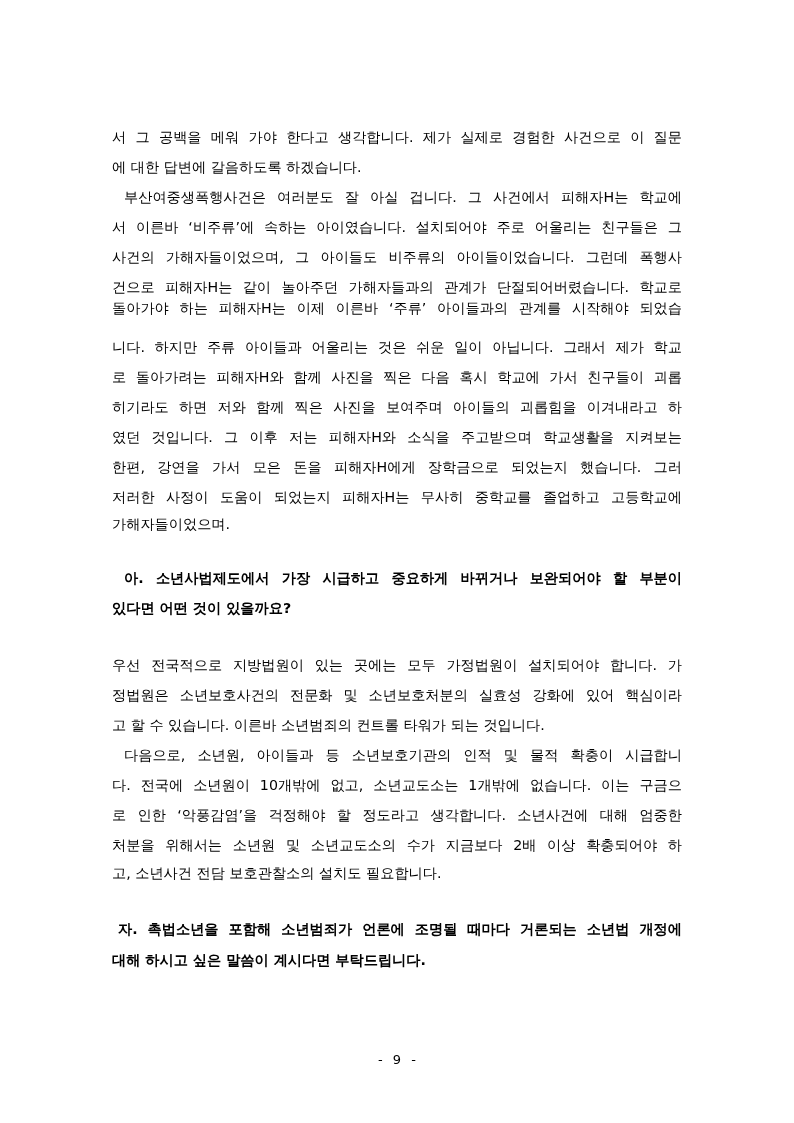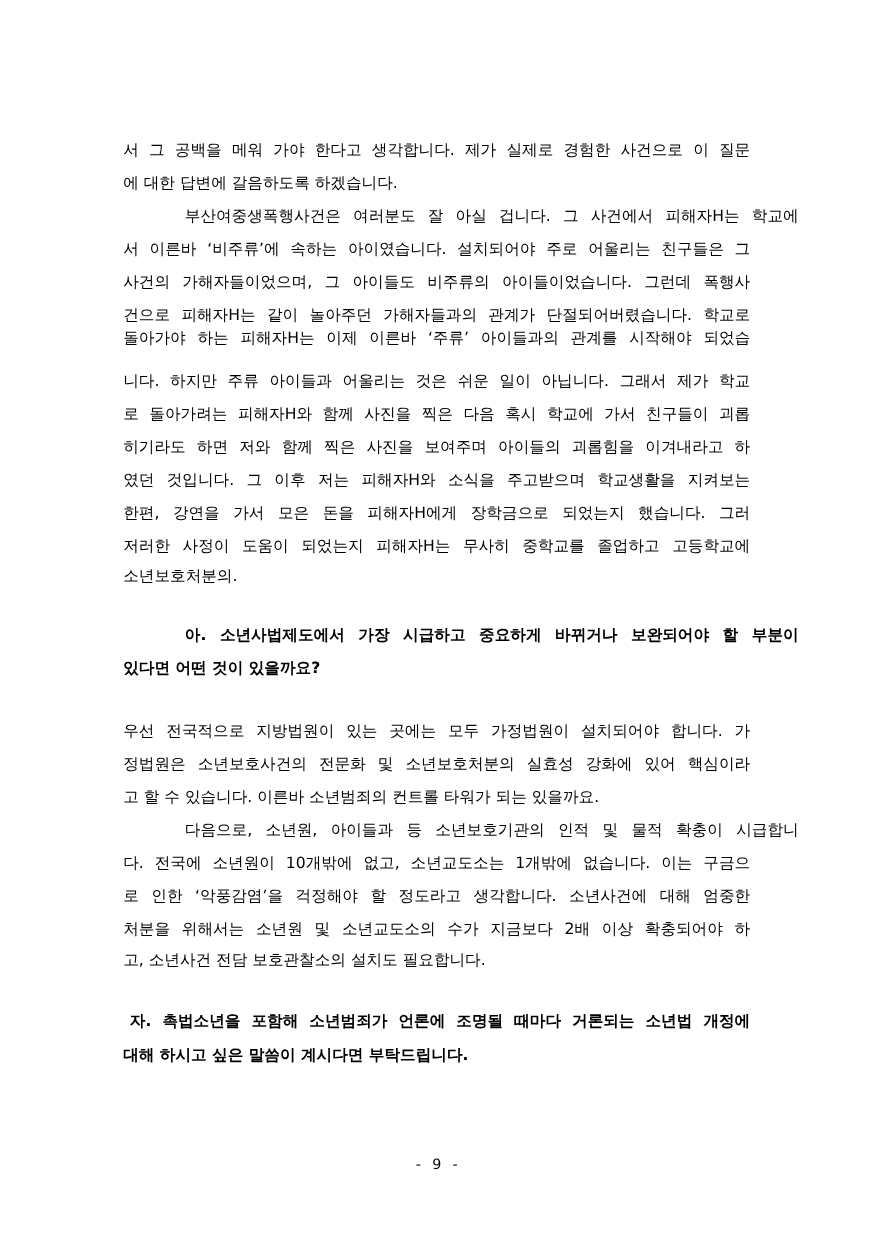--- a/index.html
+++ b/index.html
@@ -9,21 +9,21 @@
     color: #000000;
   }
   .page { position: absolute; left: 0; top: 0; width: 794px; height: 1123px; }
   .line {
     position: absolute; left: 112px; width: 570px;
     font-size: 14.2px; line-height: 20px; white-space: nowrap;
     text-align: justify; text-align-last: justify;
     letter-spacing: 0px;
   }
   .line.last { text-align-last: left; }
-  .line.indent { left: 124px; width: 558px; margin-left: 44px; }
+  .line.indent { left: 124px; width: 558px; }
   .line.bold { font-weight: bold; }
   .pageno {
     position: absolute; top: 1050px; left: 0; width: 794px; text-align: center;
     font-size: 13px; line-height: 20px; word-spacing: 6px;
   }
 </style>
 </head>
 <body>
 
 <div class="page">
@@ -38,32 +38,32 @@
     <div class="line" style="top:217px">서 이른바 ‘비주류’에 속하는 아이였습니다. 설치되어야 주로 어울리는 친구들은 그</div>
     <div class="line" style="top:247px">사건의 가해자들이었으며, 그 아이들도 비주류의 아이들이었습니다. 그런데 폭행사</div>
     <div class="line" style="top:277px">건으로 피해자H는 같이 놀아주던 가해자들과의 관계가 단절되어버렸습니다. 학교로</div>
     <div class="line" style="top:298px">돌아가야 하는 피해자H는 이제 이른바 ‘주류’ 아이들과의 관계를 시작해야 되었습</div>
     <div class="line" style="top:337px">니다. 하지만 주류 아이들과 어울리는 것은 쉬운 일이 아닙니다. 그래서 제가 학교</div>
     <div class="line" style="top:367px">로 돌아가려는 피해자H와 함께 사진을 찍은 다음 혹시 학교에 가서 친구들이 괴롭</div>
     <div class="line" style="top:397px">히기라도 하면 저와 함께 찍은 사진을 보여주며 아이들의 괴롭힘을 이겨내라고 하</div>
     <div class="line" style="top:427px">였던 것입니다. 그 이후 저는 피해자H와 소식을 주고받으며 학교생활을 지켜보는</div>
     <div class="line" style="top:457px">한편, 강연을 가서 모은 돈을 피해자H에게 장학금으로 되었는지 했습니다. 그러</div>
     <div class="line" style="top:487px">저러한 사정이 도움이 되었는지 피해자H는 무사히 중학교를 졸업하고 고등학교에</div>
-    <div class="line last" style="top:514px">소년보호처분의.</div>
+    <div class="line last" style="top:514px">가해자들이었으며.</div>
   </div>
 
   <div>
     <div class="line indent bold" style="top:568px">아. 소년사법제도에서 가장 시급하고 중요하게 바뀌거나 보완되어야 할 부분이</div>
     <div class="line bold last" style="top:598px">있다면 어떤 것이 있을까요?</div>
   </div>
 
   <div>
     <div class="line" style="top:655px">우선 전국적으로 지방법원이 있는 곳에는 모두 가정법원이 설치되어야 합니다. 가</div>
     <div class="line" style="top:685px">정법원은 소년보호사건의 전문화 및 소년보호처분의 실효성 강화에 있어 핵심이라</div>
-    <div class="line last" style="top:715px">고 할 수 있습니다. 이른바 소년범죄의 컨트롤 타워가 되는 있을까요.</div>
+    <div class="line last" style="top:715px">고 할 수 있습니다. 이른바 소년범죄의 컨트롤 타워가 되는 것입니다.</div>
   </div>
 
   <div>
     <div class="line indent" style="top:745px">다음으로, 소년원, 아이들과 등 소년보호기관의 인적 및 물적 확충이 시급합니</div>
     <div class="line" style="top:775px">다. 전국에 소년원이 10개밖에 없고, 소년교도소는 1개밖에 없습니다. 이는 구금으</div>
     <div class="line" style="top:805px">로 인한 ‘악풍감염’을 걱정해야 할 정도라고 생각합니다. 소년사건에 대해 엄중한</div>
     <div class="line" style="top:835px">처분을 위해서는 소년원 및 소년교도소의 수가 지금보다 2배 이상 확충되어야 하</div>
     <div class="line last" style="top:863px">고, 소년사건 전담 보호관찰소의 설치도 필요합니다.</div>
   </div>
 

